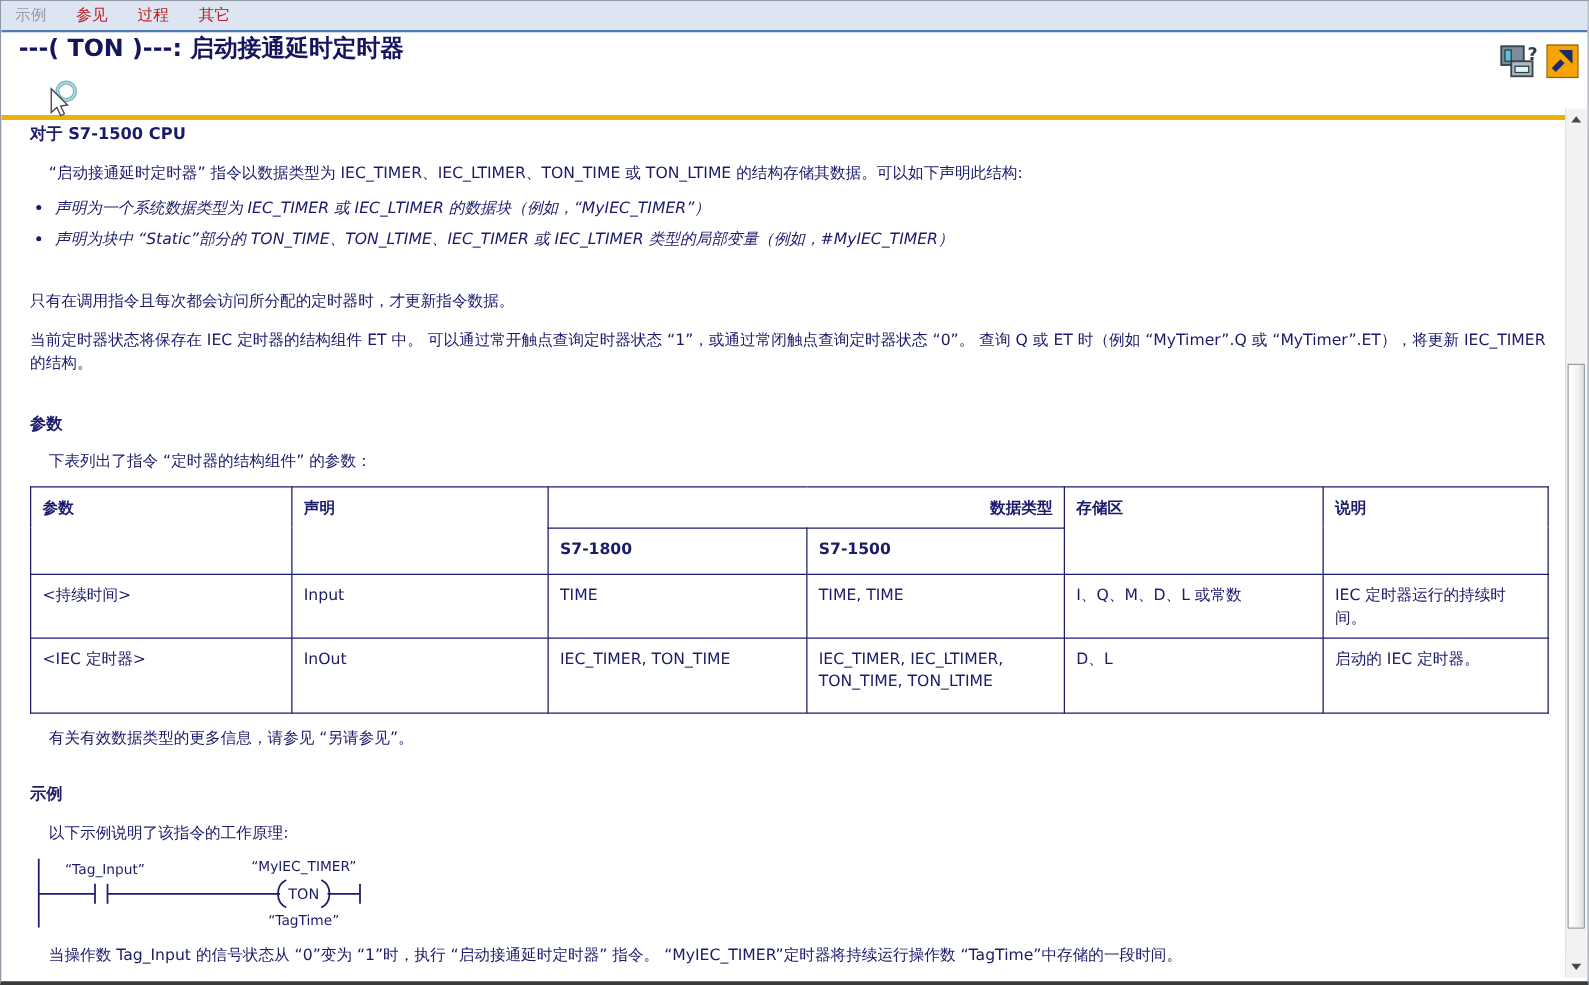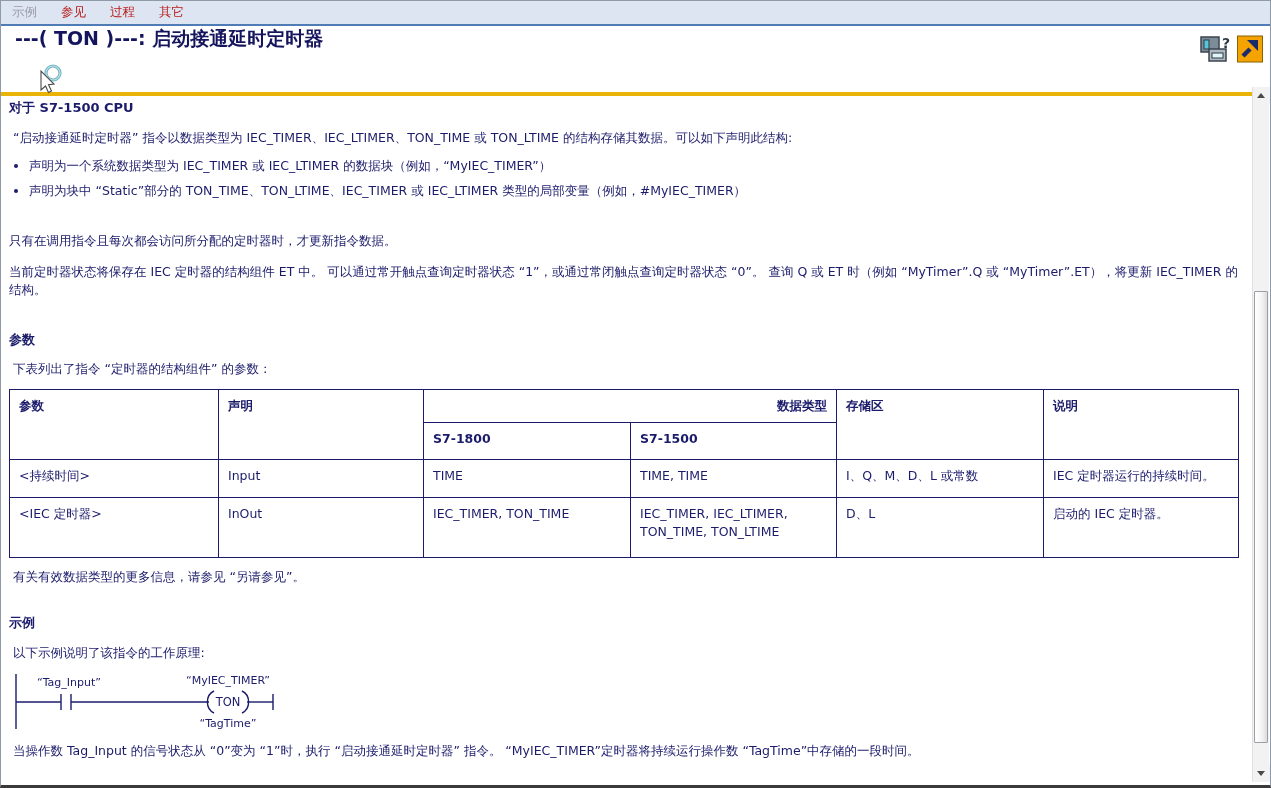--- a/index.html
+++ b/index.html
@@ -18,26 +18,26 @@
   .menu-item { font-size:12.5px; color:#b91c1c; margin-right:24px; cursor:default; }
   .menu-item.disabled { color:#9a9aa6; }
   
   .titlebar { position:relative; height:70px; background:#fff; border-bottom:4px solid #eab308; display:flex; align-items:flex-start; }
   .titlebar h1 { margin:0 0 0 14px; font-size:19px; font-weight:bold; color:#15155e; }
   .title-icons { position:absolute; right:7px; top:9px; display:flex; gap:5px; align-items:flex-start; }
   .icon-btn { border:none; background:transparent; padding:0; margin:0; cursor:pointer; line-height:0; }
   
   .content {
     position:absolute; top:86px; left:1px; right:19px; bottom:3px;
-    padding:6px 12px 0 7px; overflow:hidden; font-size:12.5px; line-height:1.45;
+    padding:6px 12px 0 22px; overflow:hidden; font-size:12.5px; line-height:1.45;
   }
   .content h2 { font-size:13px; margin:6px 0 11px; }
-  .content p { margin:10px 4px; }
+  .content p { margin:10px 15px; }
   .content p.spaced { margin:13px 0; }
-  .content ul { margin:4px 0 0; padding-left:20px; }
+  .content ul { margin:4px 0 0; padding-left:20px;font-style:italic; }
   .content li { margin:7px 0; }
   .gap-lg { height:12px; }
   
   table.params {
     border-collapse:collapse; width:100%; table-layout:fixed; margin:8px 0 4px;
   }
   table.params th, table.params td {
     border:1px solid #1b1b6b; padding:7px 9px; text-align:left;
     vertical-align:top; font-size:12.5px; font-weight:normal; word-wrap:break-word;
   }

